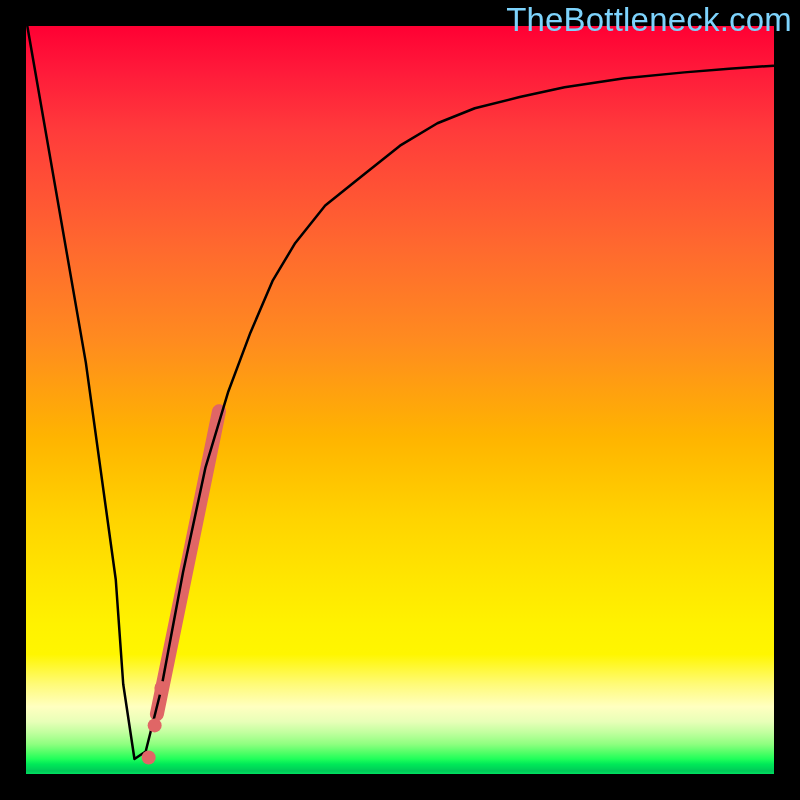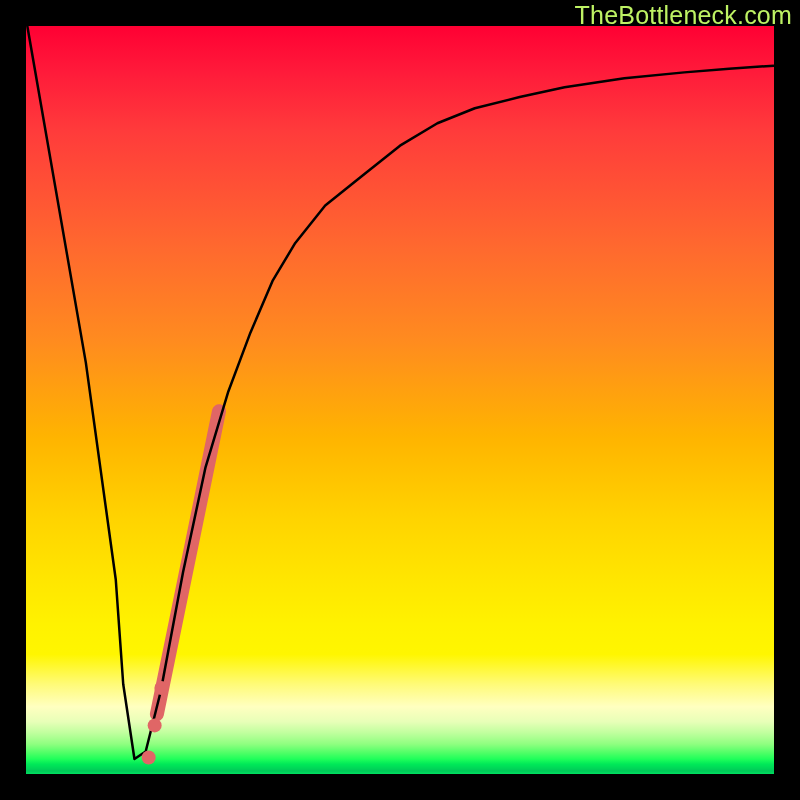--- a/index.html
+++ b/index.html
@@ -43,23 +43,23 @@
       #00d858 99.2%,
       #00c858 99.6%,
       #00e060 100%
     );
   }
   .watermark {
     position: absolute;
     top: 1px;
     right: 8px;
     font-family: Arial, Helvetica, sans-serif;
-    font-size: 25px;
+    font-size: 33px;
     font-weight: 400;
-    color: #bef264;
+    color: #7dd3fc;
     letter-spacing: 0.2px;
     user-select: none;
   }
   svg.curve {
     position: absolute;
     left: 0;
     top: 0;
     width: 748px;
     height: 748px;
     overflow: visible;

